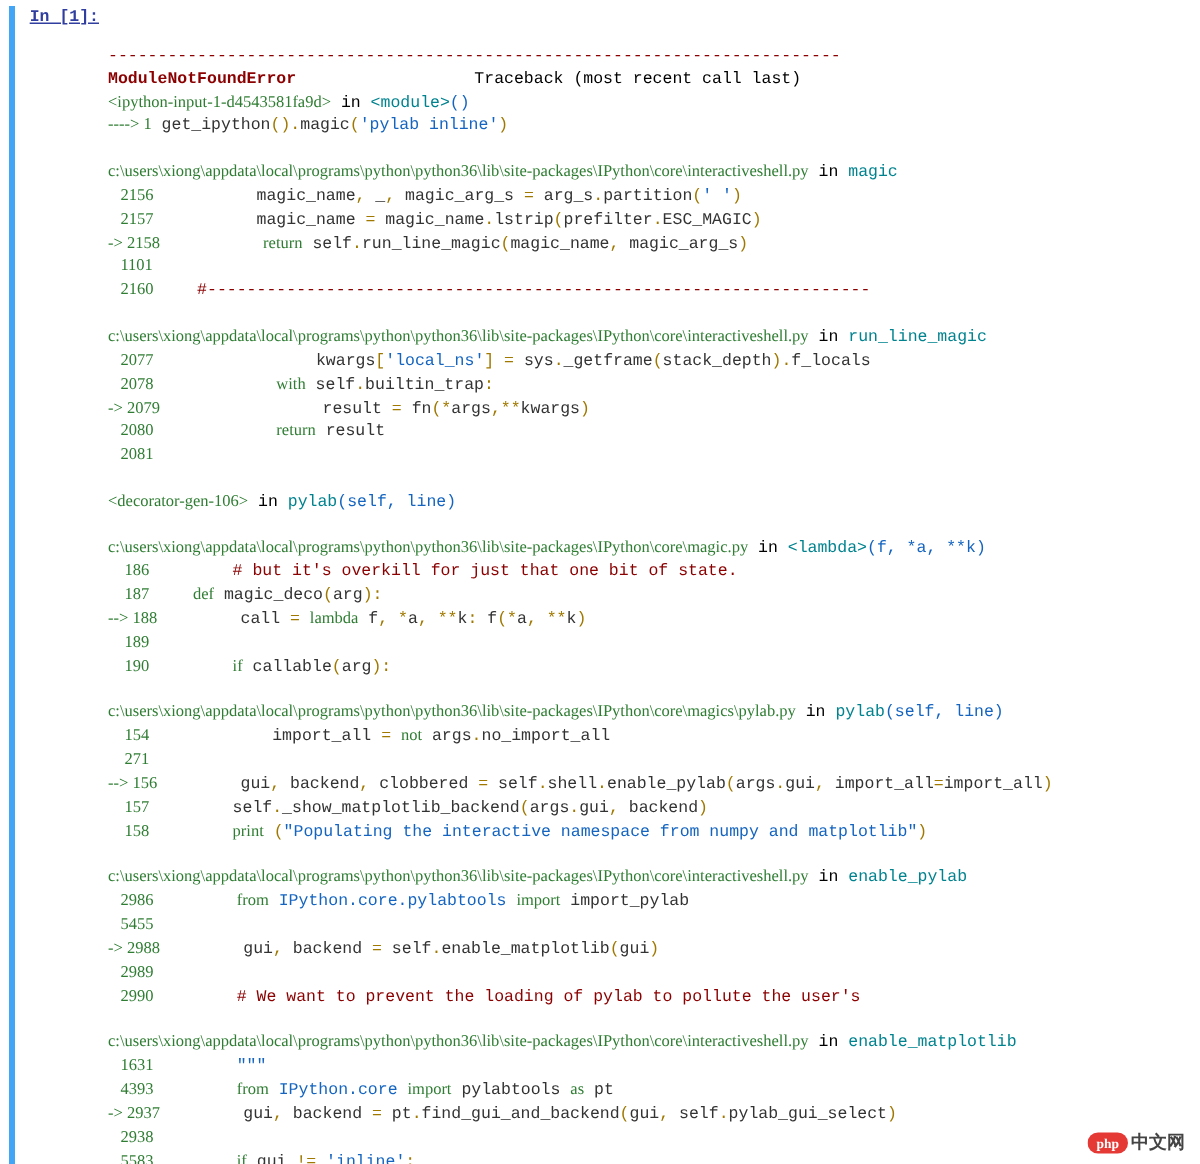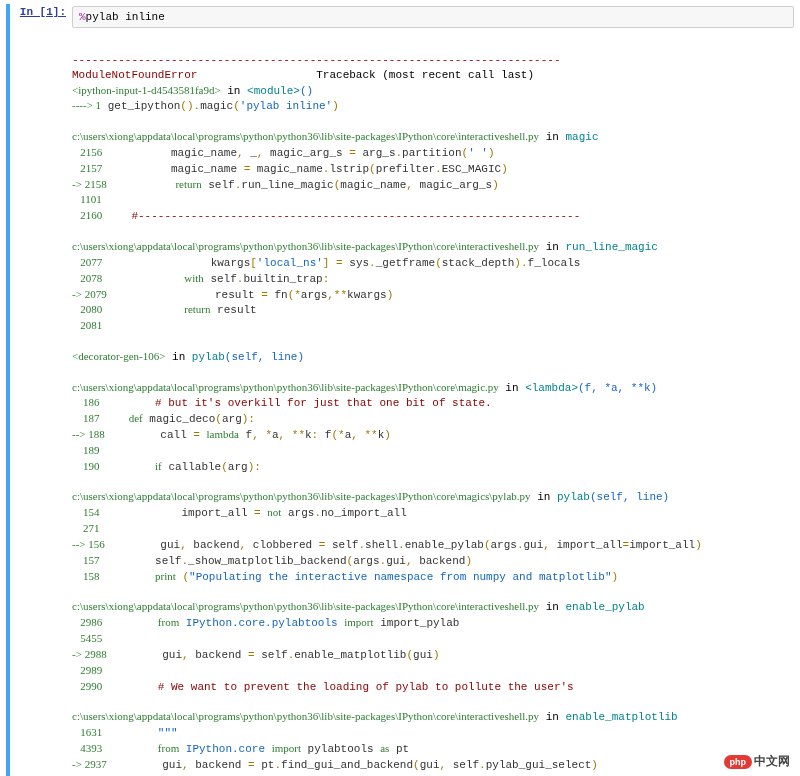--- a/index.html
+++ b/index.html
@@ -36,53 +36,53 @@
     .kw-magic { color: #9C27B0; }
     .output {
       margin-top: 10px;
       font-family: Menlo, Consolas, "Courier New", monospace;
       font-size: 11px;
       line-height: 1.35;
       white-space: pre;
       overflow-x: auto;
     }
     .hr-red { color: #8B0000; }
-    .err-type { color: #8B0000; font-weight: normal; }
+    .err-type { color: #8B0000; font-weight: bold; }
     .tb-str { color: #8B0000; }
     .tb-cyan { color: #00838f; }
     .tb-blue { color: #1565c0; }
     .tb-green { color: #2e7d32; font-family: Liberation Serif, serif; }
     .tb-yellow { color: #a07800; }
     .tb-plain { color: #333; }
     .watermark {
       position: fixed;
       right: 10px;
       bottom: 6px;
       font-size: 12px;
       font-weight: bold;
+      font-family: Liberation Serif, serif;
     }
     .wm-badge {
       background: #e53935;
       color: #fff;
       border-radius: 10px;
       padding: 2px 6px;
       font-size: 9px;
       margin-right: 2px;
     }
     .wm-text { color: #444; font-weight: bold; }
   </style>
 </head>
 <body>
 
 <div class="cell">
   <div class="prompt-col">
     <span class="in-prompt">In [1]:</span>
   </div>
   <div class="content-col">
-    <div class="code-input"><span class="kw-magic">%</span><span>pylab inline</span></div>
 
     <div class="output">
 <span class="hr-red">--------------------------------------------------------------------------</span>
 <span class="err-type">ModuleNotFoundError</span><span>                  Traceback (most recent call last)</span>
 <span class="tb-green">&lt;ipython-input-1-d4543581fa9d&gt;</span><span> in </span><span class="tb-cyan">&lt;module&gt;</span><span class="tb-blue">()</span>
 <span class="tb-green">----&gt; </span><span class="tb-green">1</span><span> </span><span class="tb-plain">get_ipython</span><span class="tb-yellow">()</span><span class="tb-yellow">.</span><span class="tb-plain">magic</span><span class="tb-yellow">(</span><span class="tb-blue">'pylab inline'</span><span class="tb-yellow">)</span>
 
 <span class="tb-green">c:\users\xiong\appdata\local\programs\python\python36\lib\site-packages\IPython\core\interactiveshell.py</span><span> in </span><span class="tb-cyan">magic</span>
 <span class="tb-green">   2156 </span><span>          </span><span class="tb-plain">magic_name</span><span class="tb-yellow">, </span><span class="tb-plain">_</span><span class="tb-yellow">, </span><span class="tb-plain">magic_arg_s</span><span class="tb-yellow"> = </span><span class="tb-plain">arg_s</span><span class="tb-yellow">.</span><span class="tb-plain">partition</span><span class="tb-yellow">(</span><span class="tb-blue">' '</span><span class="tb-yellow">)</span>
 <span class="tb-green">   2157 </span><span>          </span><span class="tb-plain">magic_name</span><span class="tb-yellow"> = </span><span class="tb-plain">magic_name</span><span class="tb-yellow">.</span><span class="tb-plain">lstrip</span><span class="tb-yellow">(</span><span class="tb-plain">prefilter</span><span class="tb-yellow">.</span><span class="tb-plain">ESC_MAGIC</span><span class="tb-yellow">)</span>

